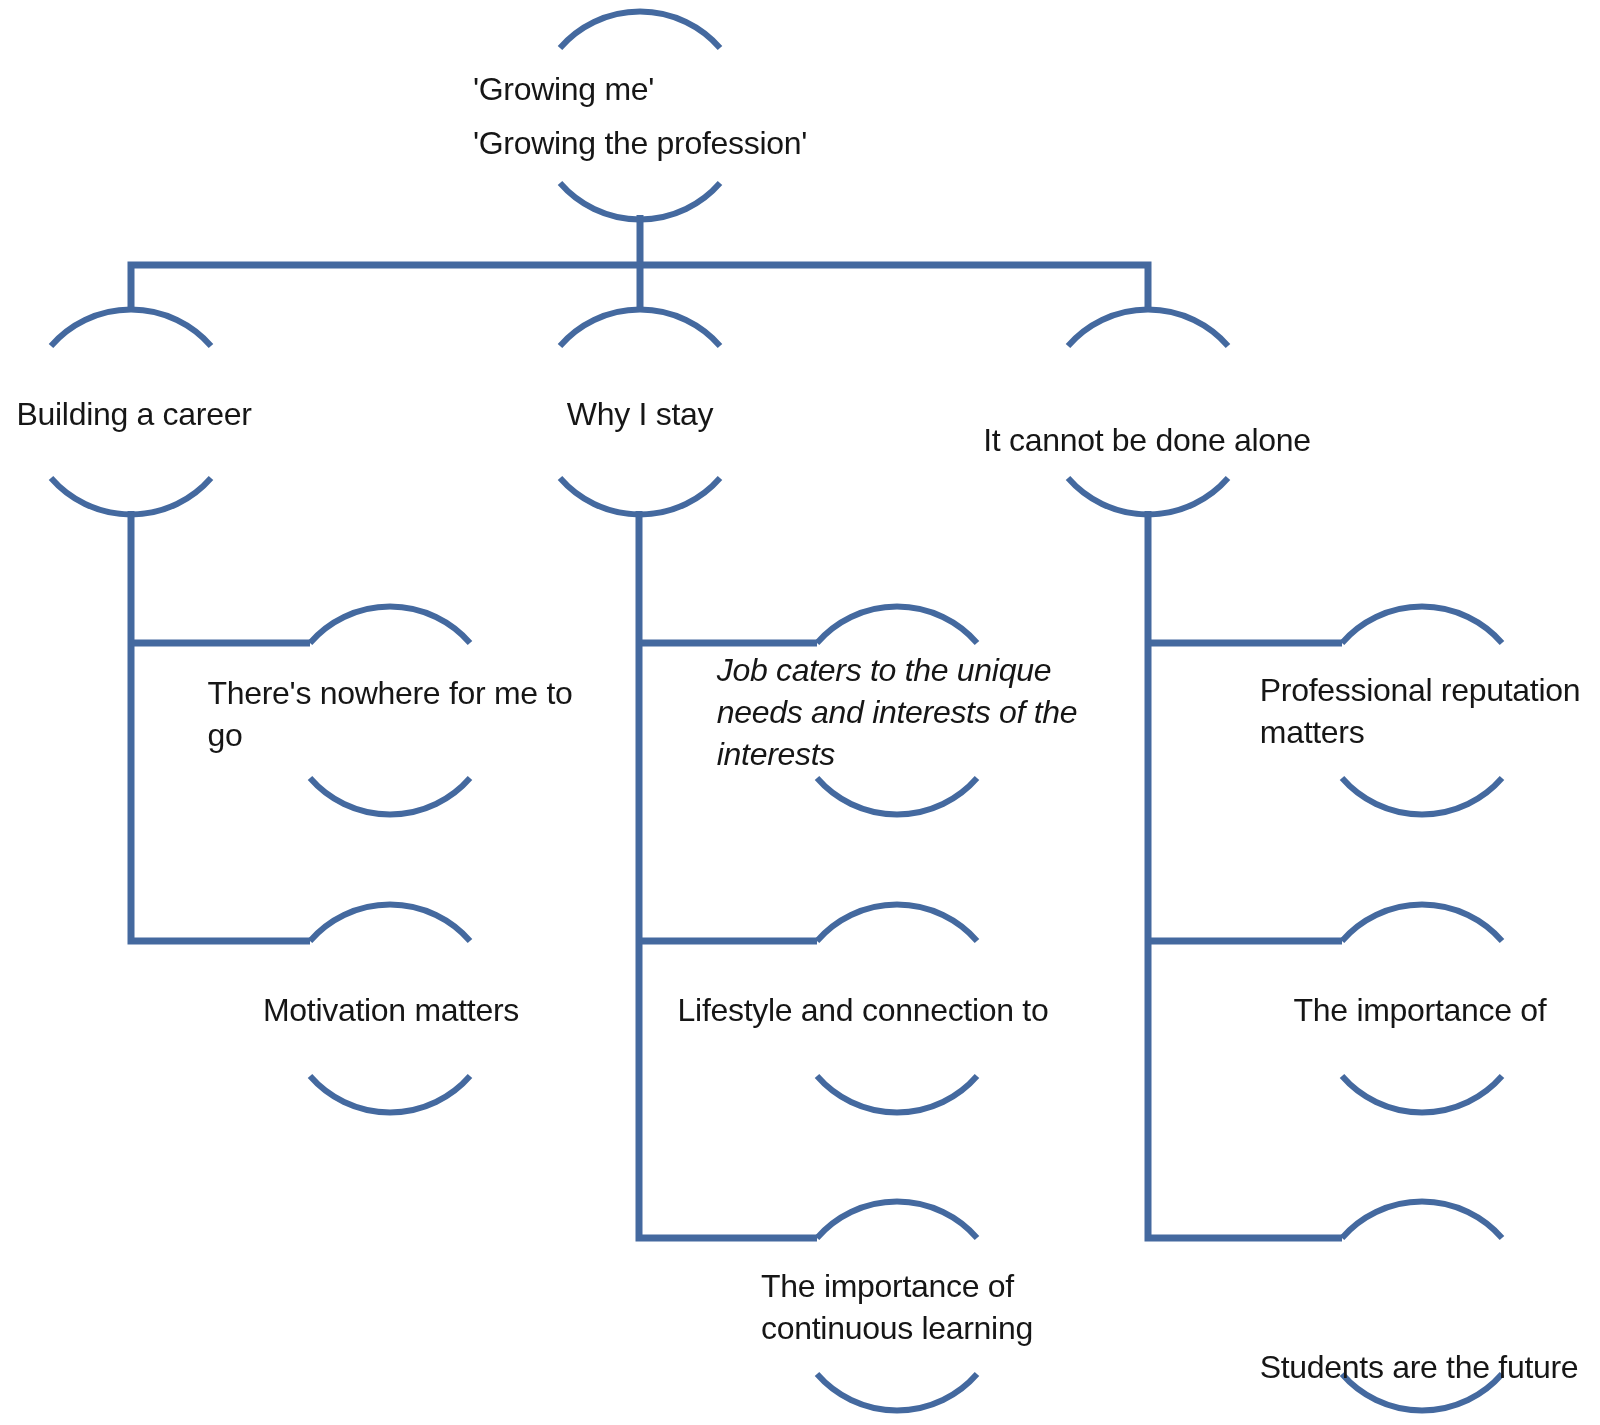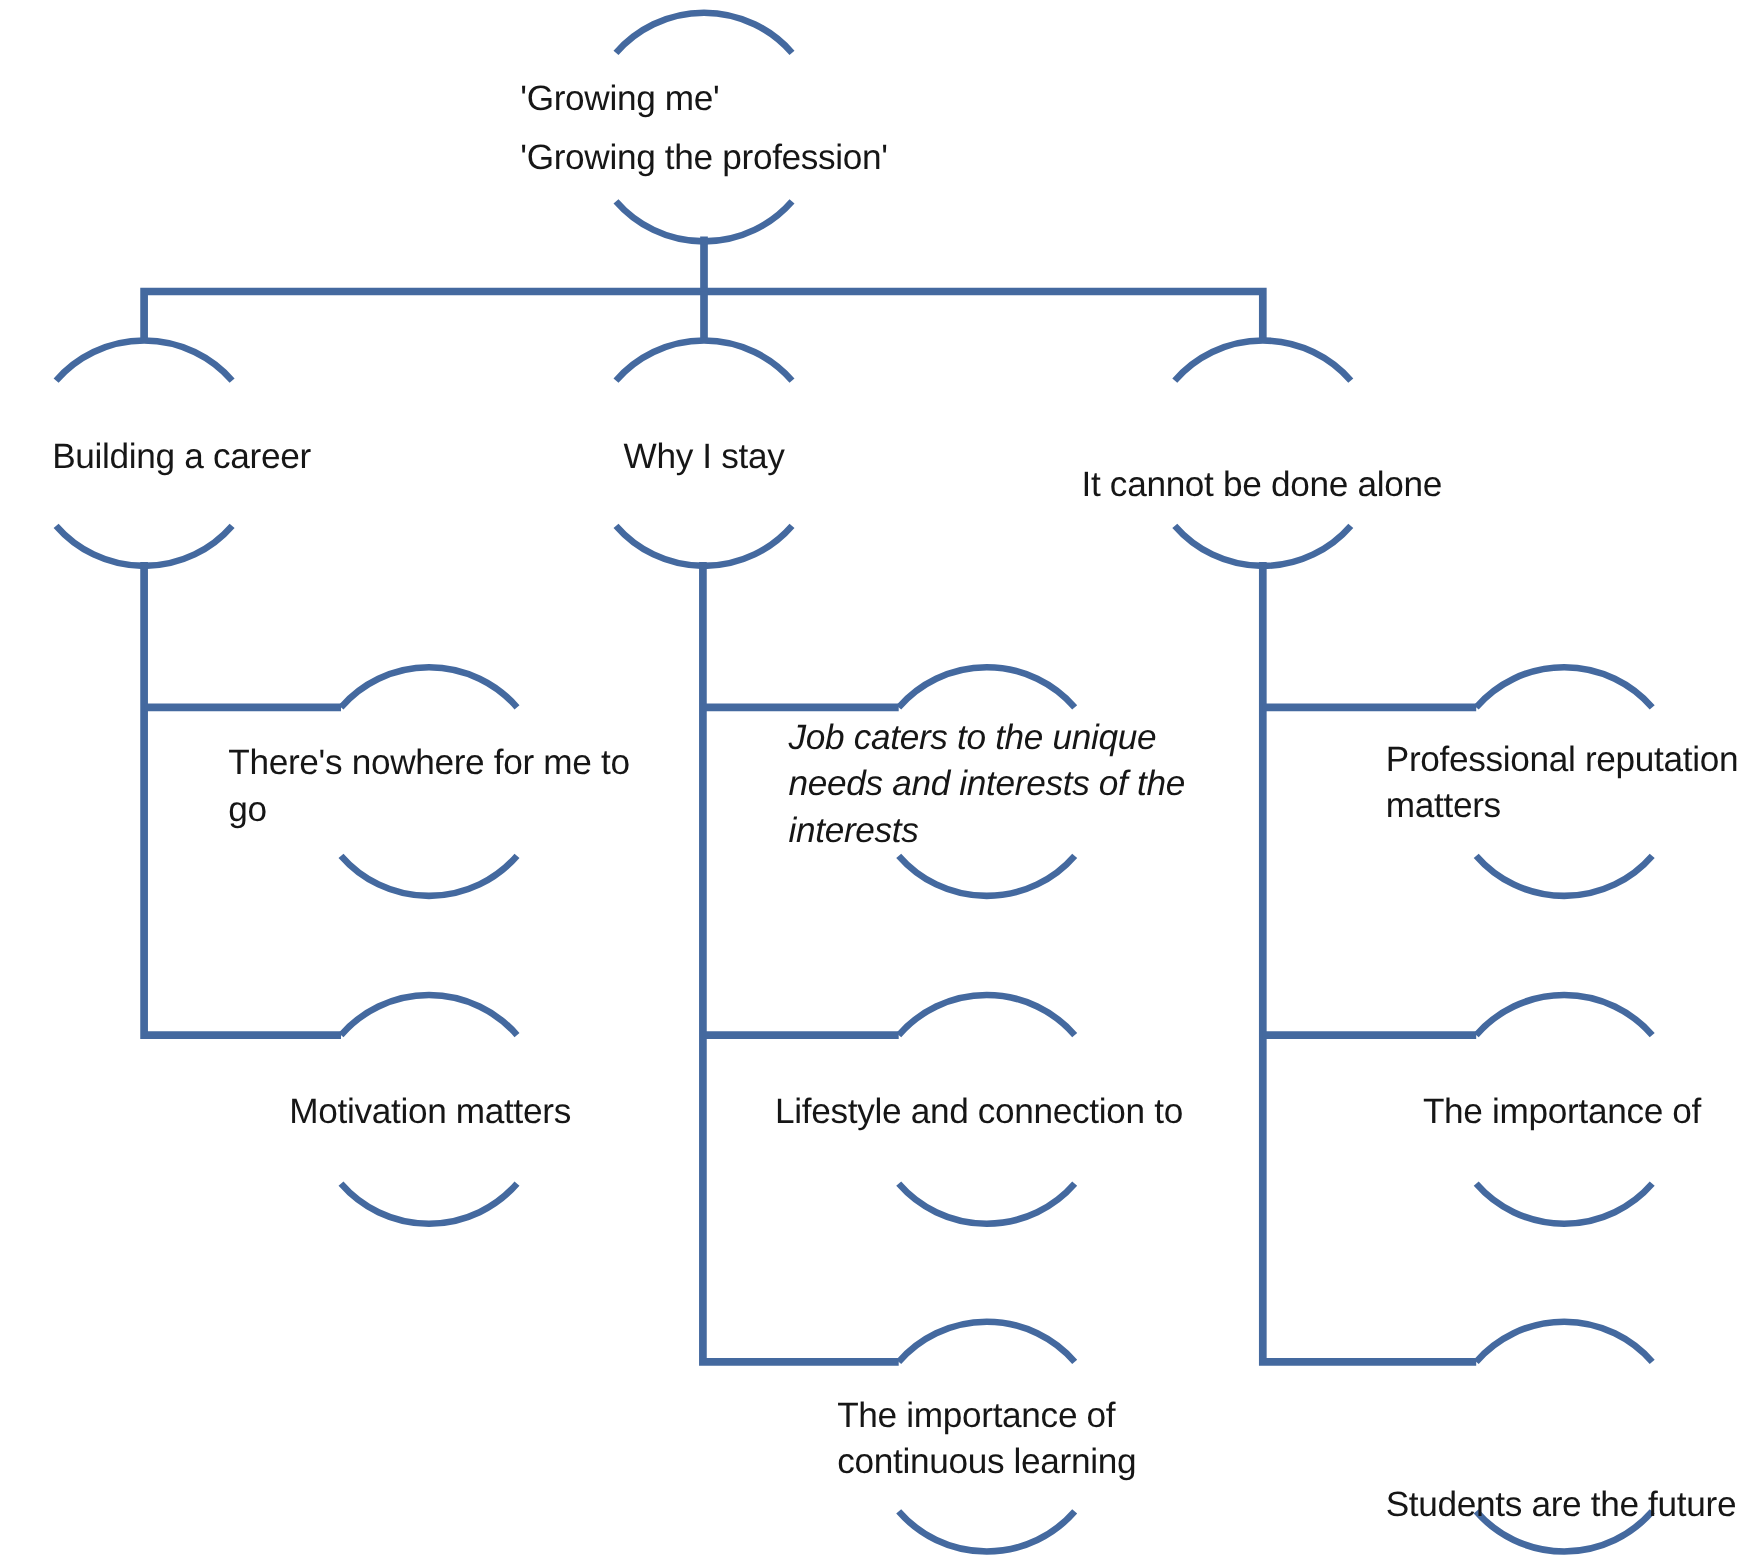--- a/index.html
+++ b/index.html
@@ -89,21 +89,21 @@
         <path d="M 1342 1374 A 106 106 0 0 0 1502 1374"></path>
       </g>
     </g>
   </svg>
 
   <div class="label root-label" style="left:640px; top:116px;">
     <div>'Growing me'</div>
     <div>'Growing the profession'</div>
   </div>
 
-  <div class="label" style="left:134px; top:414px;margin-left:31px;">
+  <div class="label" style="left:134px; top:414px;">
     <div>Building a career</div>
   </div>
   <div class="label" style="left:640px; top:414px;">
     <div>Why I stay</div>
   </div>
   <div class="label" style="left:1147px; top:414px;margin-top:26px;">
     <div>It cannot be done alone</div>
   </div>
 
   <div class="label" style="left:390px; top:714px;">
@@ -112,21 +112,21 @@
   </div>
   <div class="label" style="left:391px; top:1010px;">
     <div>Motivation matters</div>
   </div>
 
   <div class="label" style="left:897px; top:712px;font-style:italic;">
     <div>Job caters to the unique</div>
     <div>needs and interests of the</div>
     <div>interests</div>
   </div>
-  <div class="label" style="left:890px; top:1010px;">
+  <div class="label" style="left:863px; top:1010px;">
     <div>Lifestyle and connection to</div>
   </div>
   <div class="label" style="left:897px; top:1307px;">
     <div>The importance of</div>
     <div>continuous learning</div>
   </div>
 
   <div class="label" style="left:1420px; top:711px;">
     <div>Professional reputation</div>
     <div>matters</div>

